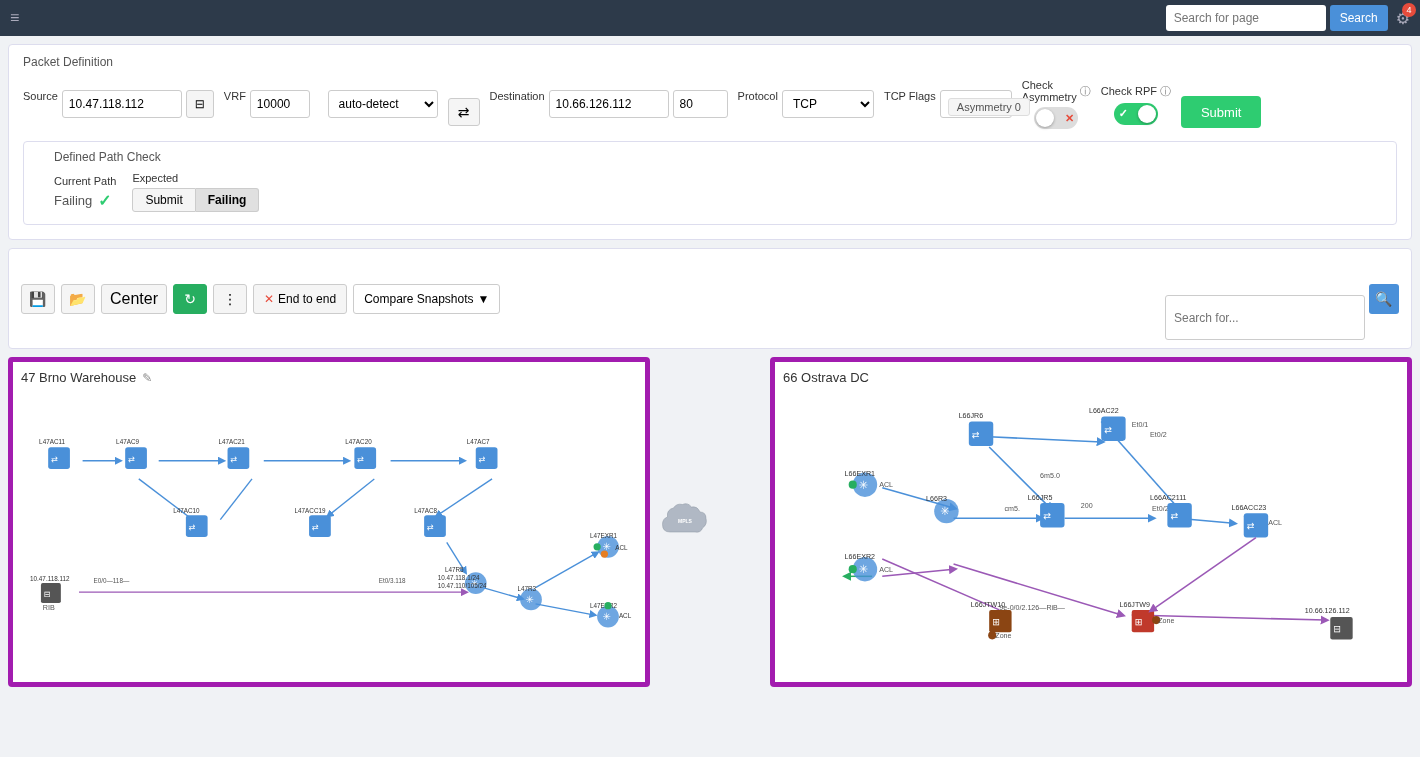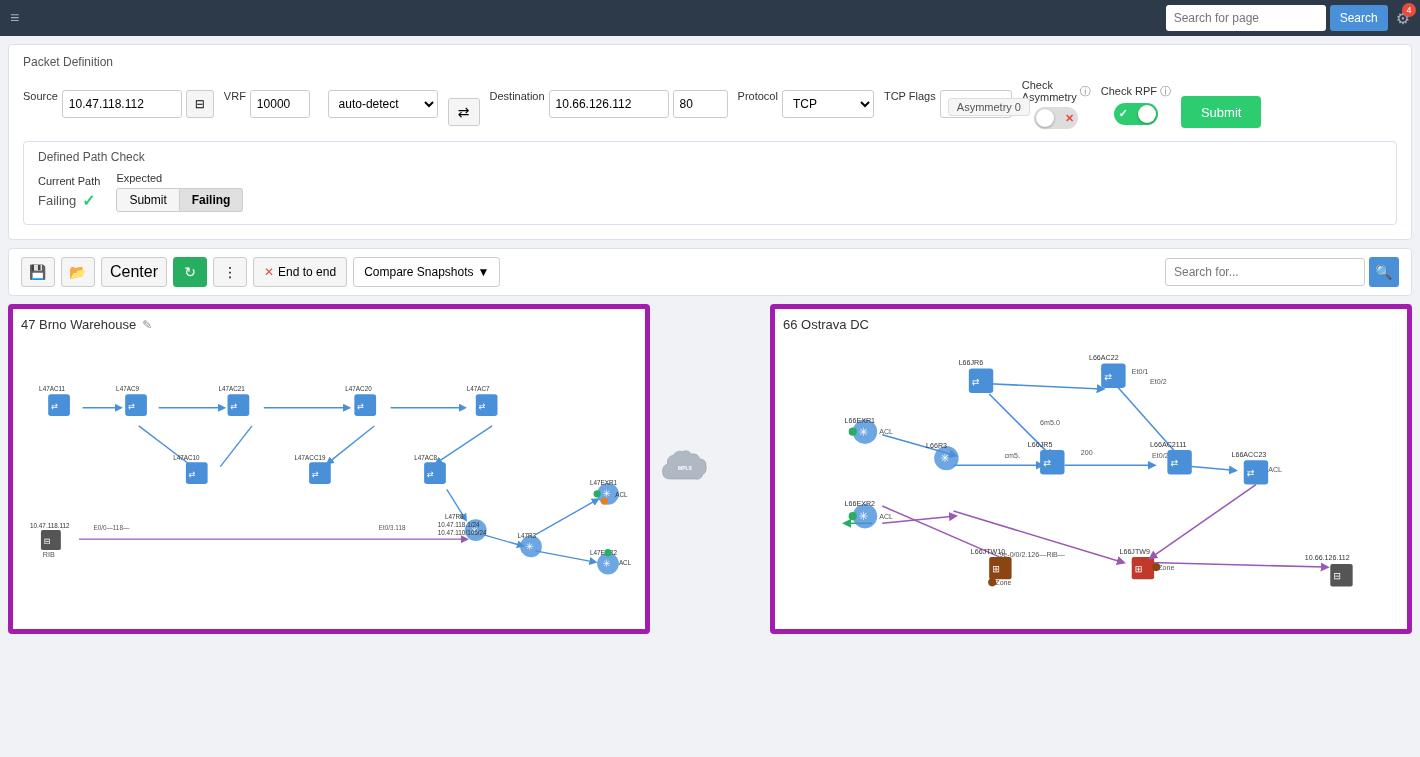--- a/index.html
+++ b/index.html
@@ -167,21 +167,21 @@
       cursor: pointer;
       margin-top: 16px;
       font-weight: 500;
     }
 
     
     .path-check-section {
       margin-top: 12px;
       border: 1px solid #dde;
       border-radius: 4px;
-      padding: 8px 14px 12px;
+      padding: 8px 30px 12px;
     }
     .path-check-title { font-size: 12px; color: #555; margin-bottom: 8px; }
     .path-row { display: flex; align-items: center; gap: 16px; }
     .path-field { display: flex; flex-direction: column; gap: 4px; }
     .failing-text { color: #555; font-size: 13px; }
     .check-mark { color: #2ecc71; font-size: 16px; font-weight: bold; }
     .expected-section { display: flex; flex-direction: column; gap: 4px; }
     .expected-label { font-size: 11px; color: #333; font-weight: 500; }
     .expected-btns { display: flex; gap: 0; }
     .exp-btn {
@@ -243,25 +243,26 @@
       cursor: pointer;
       font-size: 12px;
     }
     .toolbar-spacer { flex: 1; }
     .toolbar-search {
       display: flex; align-items: center; gap: 4px;
     }
     .toolbar-search-input {
       border: 1px solid #ccc;
       border-radius: 3px;
-      height: 28px;
+      height: 45px;
       padding: 0 8px;
       font-size: 12px;
       width: 200px;
       outline: none;
+      margin-top: 38px;
     }
     .toolbar-search-btn {
       background: #4a90d9;
       border: none;
       border-radius: 3px;
       height: 30px;
       width: 30px;
       display: flex; align-items: center; justify-content: center;
       cursor: pointer;
       color: #fff;

